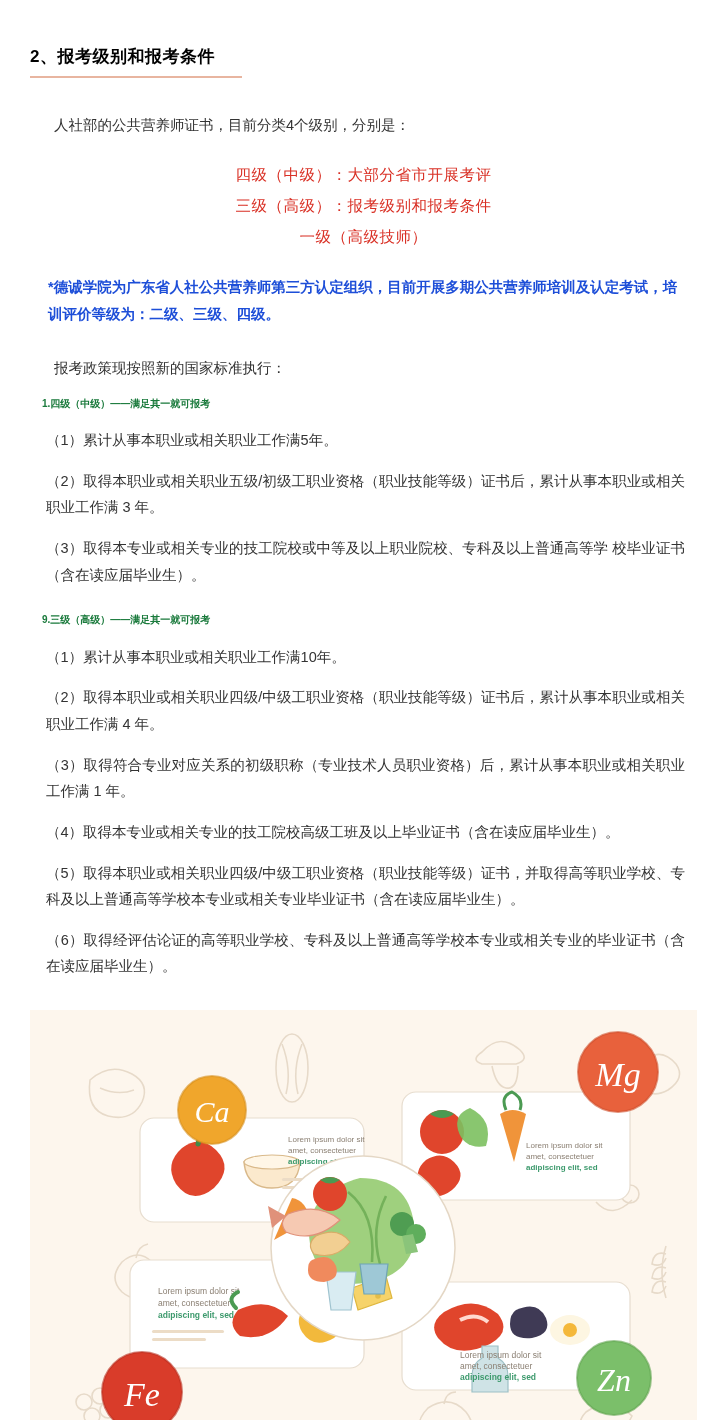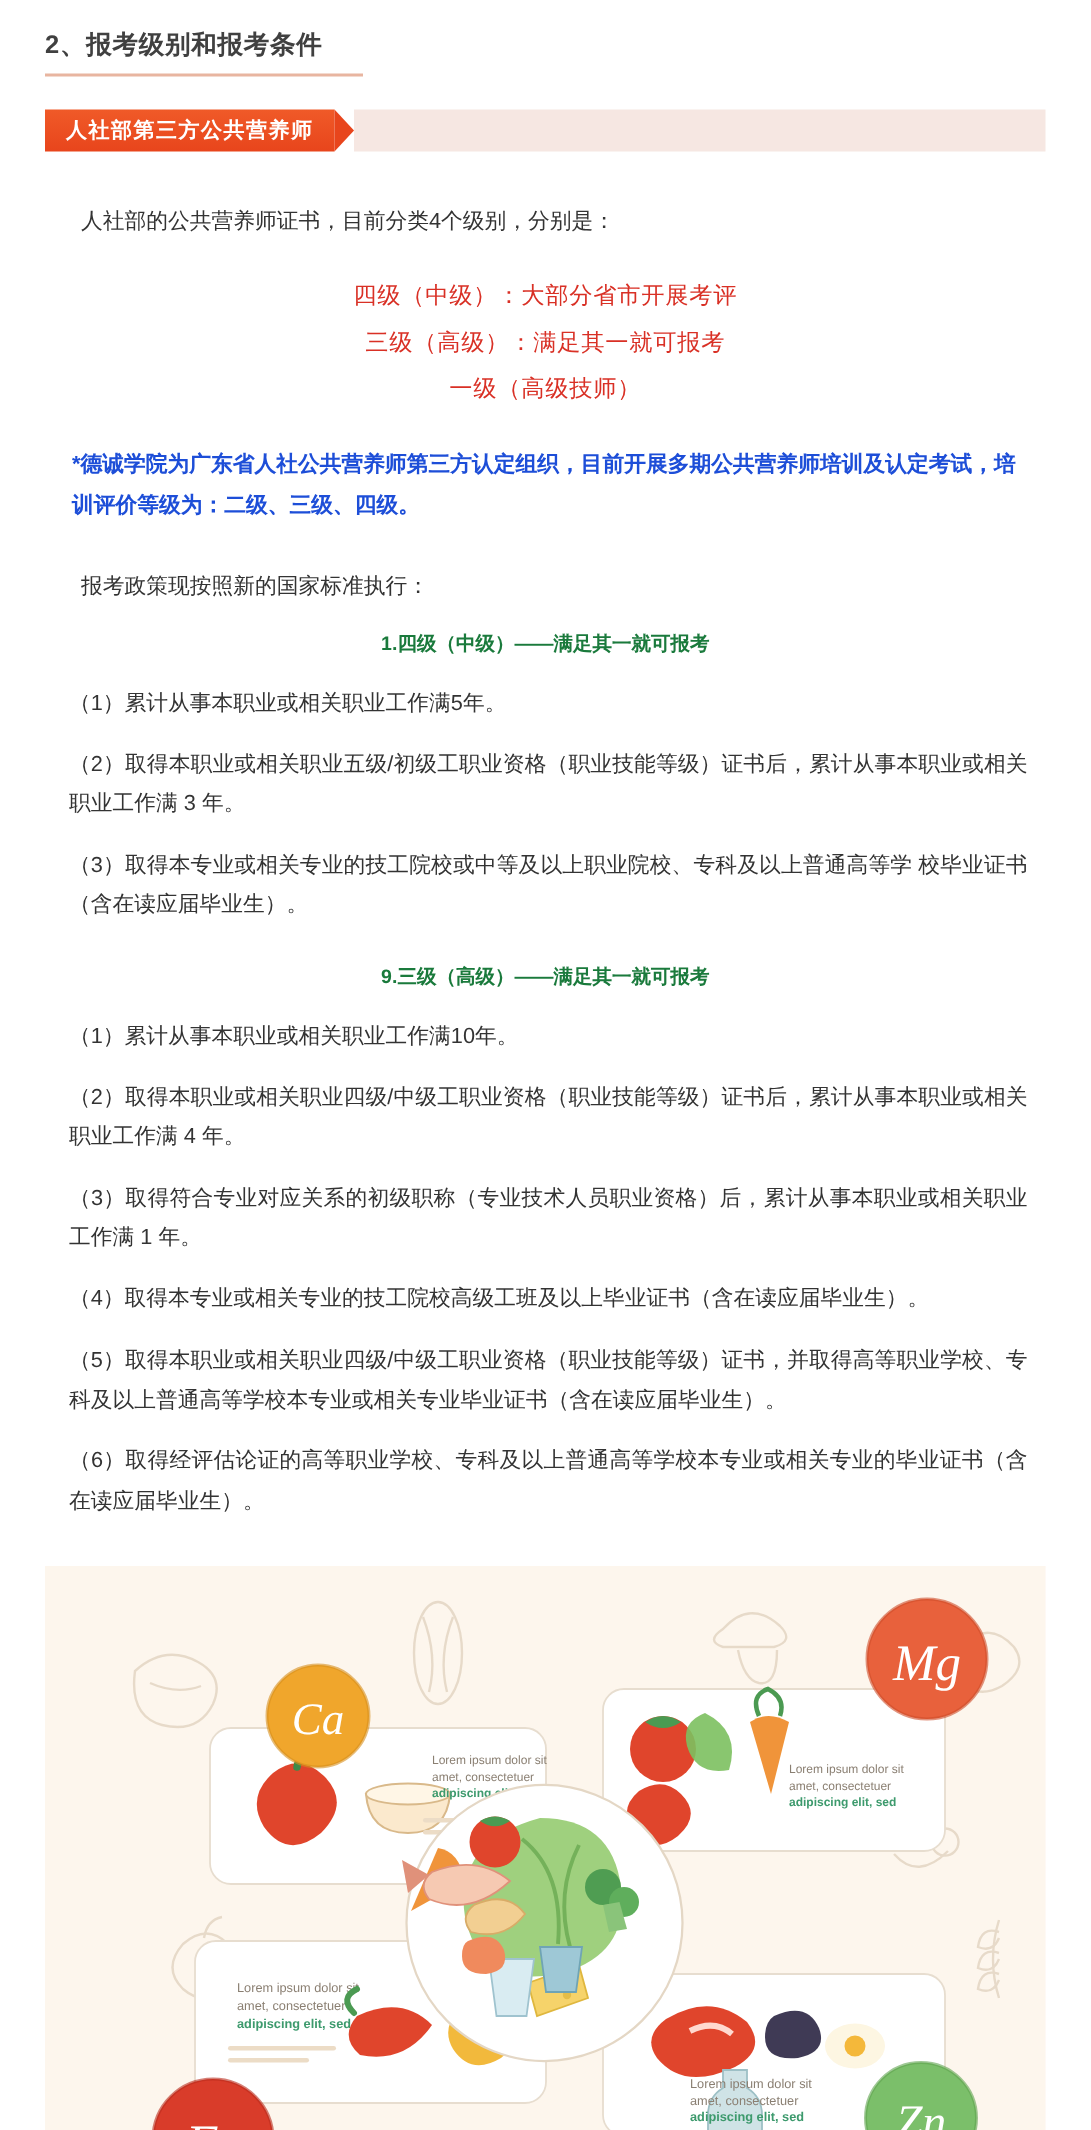--- a/index.html
+++ b/index.html
@@ -17,23 +17,24 @@
     width: 727px;
     box-sizing: border-box;
     padding: 0;
     position: relative;
   }
 
   
   .section-heading {
     font-size: 17px;
     font-weight: bold;
-    color: #404040;
+    color: #000000;
     padding: 18px 0 8px 30px;
     letter-spacing: 0.5px;
+    margin-top: 27px;
   }
   .heading-underline {
     height: 2px;
     background: #e8b5a0;
     margin: 0 30px 0 30px;
     width: 212px;
   }
 
   
   .banner-wrap {
@@ -104,26 +105,25 @@
     margin-top: 22px;
     padding-left: 6px;
     text-indent: 0;
   }
 
   .policy-lead {
     margin-top: 26px;
   }
 
   .sub-head {
-    font-size: 13px;
+    font-size: 10px;
     font-weight: bold;
     color: #1a7a3c;
     margin-top: 4px;
     line-height: 1.9;
-    text-align: center;
   }
   .sub-head.second {
     margin-top: 22px;
   }
 
   .item {
     font-size: 14.5px;
     line-height: 1.82;
     color: #333333;
     text-align: justify;
@@ -142,32 +142,28 @@
   .illus-svg { display: block; }
 </style>
 </head>
 <body>
 
 <div class="page">
 
   <div class="section-heading">2、报考级别和报考条件</div>
   <div class="heading-underline"></div>
 
-  <div class="banner-wrap">
-    <div class="banner-tab">人社部第三方公共营养师</div>
-    <div class="banner-rest"></div>
-  </div>
 
   <div class="content">
 
     <p class="para intro">人社部的公共营养师证书，目前分类4个级别，分别是：</p>
 
     <div class="levels">
       <div class="level-line">四级（中级）：大部分省市开展考评</div>
-      <div class="level-line">三级（高级）：满足其一就可报考</div>
+      <div class="level-line">三级（高级）：报考级别和报考条件</div>
       <div class="level-line">一级（高级技师）</div>
     </div>
 
     <p class="note">*德诚学院为广东省人社公共营养师第三方认定组织，目前开展多期公共营养师培训及认定考试，培训评价等级为：二级、三级、四级。</p>
 
     <p class="para policy-lead">报考政策现按照新的国家标准执行：</p>
 
     <div class="sub-head">1.四级（中级）——满足其一就可报考</div>
     <p class="item">（1）累计从事本职业或相关职业工作满5年。</p>
     <p class="item">（2）取得本职业或相关职业五级/初级工职业资格（职业技能等级）证书后，累计从事本职业或相关职业工作满 3 年。</p>

